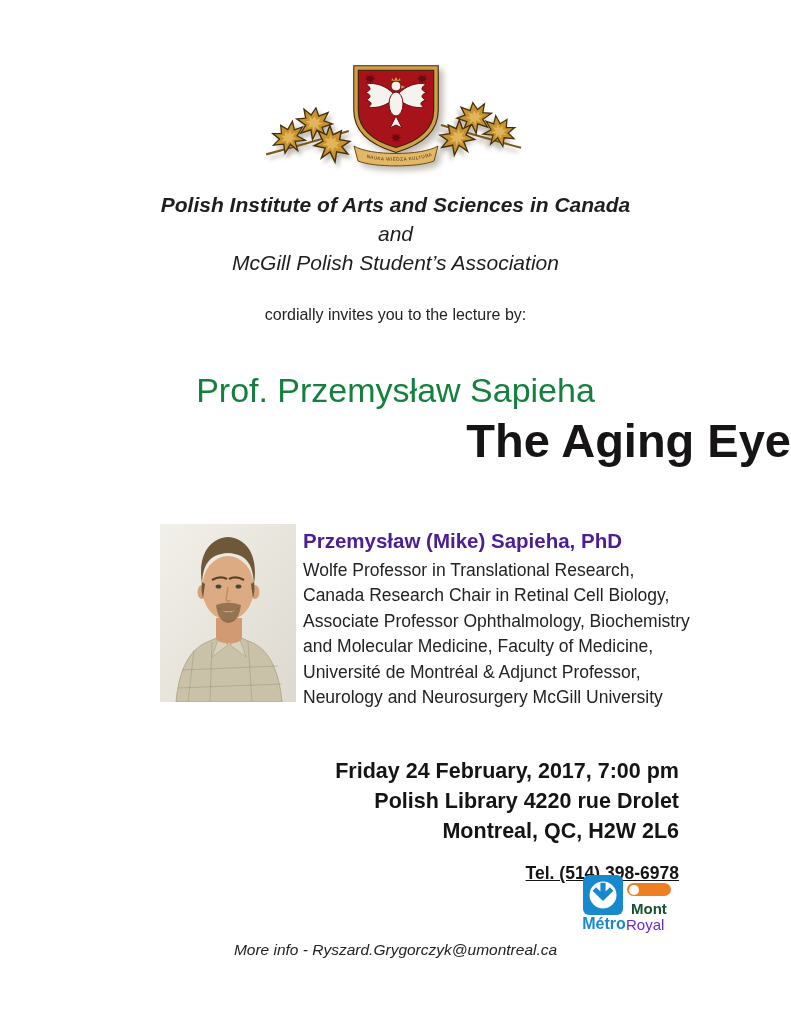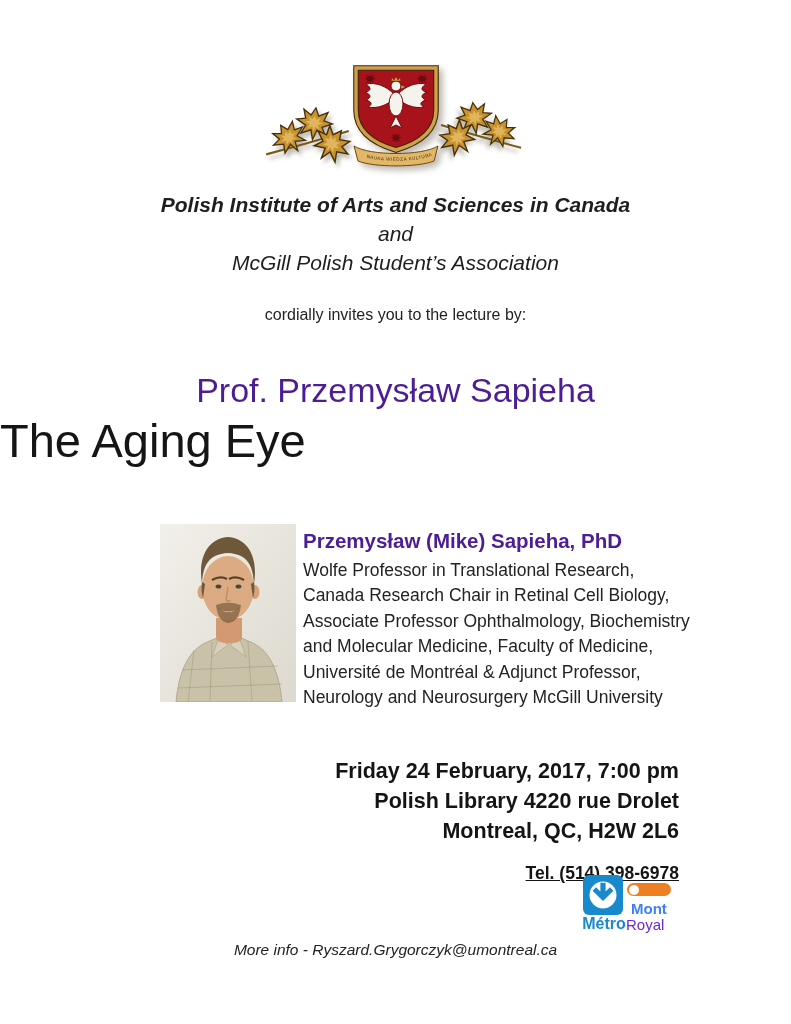--- a/index.html
+++ b/index.html
@@ -14,38 +14,38 @@
   
   .emblem-row{position:absolute;top:0;left:0;width:100%;height:190px;}
   .leaves-left{position:absolute;left:262px;top:99px;width:90px;height:68px;filter:drop-shadow(3px 4px 2px rgba(110,100,80,.45));}
   .leaves-right{position:absolute;left:438px;top:94px;width:87px;height:66px;filter:drop-shadow(3px 4px 2px rgba(110,100,80,.45));}
   .crest{position:absolute;left:347px;top:64px;width:98px;height:104px;filter:drop-shadow(4px 4px 3px rgba(110,100,80,.45));}
   
   .orgs{position:absolute;top:190px;left:0;width:100%;text-align:center;font-size:21px;line-height:29px;font-style:italic;}
   .org-primary{font-weight:700;}
   .invite{position:absolute;top:306px;left:0;width:100%;text-align:center;font-size:16px;color:#242222;}
   
-  .speaker{position:absolute;top:371px;left:0;width:100%;text-align:center;font-size:34px;color:#4c1d95;}
-  .talk-title{position:absolute;top:413px;left:0;width:100%;text-align:left;font-size:47px;font-weight:400;color:#161414;}
+  .speaker{position:absolute;top:371px;left:0;width:100%;text-align:center;font-size:34px;color:#15803d;}
+  .talk-title{position:absolute;top:413px;left:0;width:100%;text-align:right;font-size:47px;font-weight:700;color:#161414;}
   
   .portrait{position:absolute;left:160px;top:524px;width:136px;height:178px;}
   .bio{position:absolute;left:303px;top:529px;width:390px;}
   .bio-name{font-size:20.5px;font-weight:700;margin:0 0 5px 0;color:#4c1d95;}
   .bio-line{display:block;font-size:17.5px;line-height:25.4px;color:#242222;}
   
   .event{position:absolute;top:756px;right:112px;text-align:right;}
   .event-line{display:block;font-size:21.5px;line-height:30px;font-weight:700;color:#151313;}
   .event-phone{display:inline-block;font-size:17.5px;font-weight:700;text-decoration:underline;margin-top:17px;color:#151313;}
   
   .metro{position:absolute;left:574px;top:873px;width:135px;height:72px;}
   .metro-square{position:absolute;left:9px;top:2px;width:40px;height:40px;}
   .metro-label{position:absolute;left:0px;top:42px;width:60px;text-align:center;font-size:16px;font-weight:700;color:#1789cc;}
   .metro-pill{position:absolute;left:53px;top:10px;width:44px;height:13px;background:#ee8023;border-radius:7px;}
   .metro-pill-dot{position:absolute;left:2px;top:1.5px;width:10px;height:10px;background:#ffffff;border-radius:50%;}
-  .metro-station1{position:absolute;left:57px;top:27px;font-size:15px;font-weight:700;color:#3b82f6;}
+  .metro-station1{position:absolute;left:57px;top:27px;font-size:15px;font-weight:700;color:#14532d;}
   .metro-station2{position:absolute;left:52px;top:43px;font-size:15px;font-weight:400;color:#6d28d9;}
   
   .footer{position:absolute;top:941px;left:0;width:100%;text-align:center;font-style:italic;font-size:15.5px;color:#242222;}
 </style>
 </head>
 <body>
 
 <div class="poster">
 
   <div class="emblem-row">

